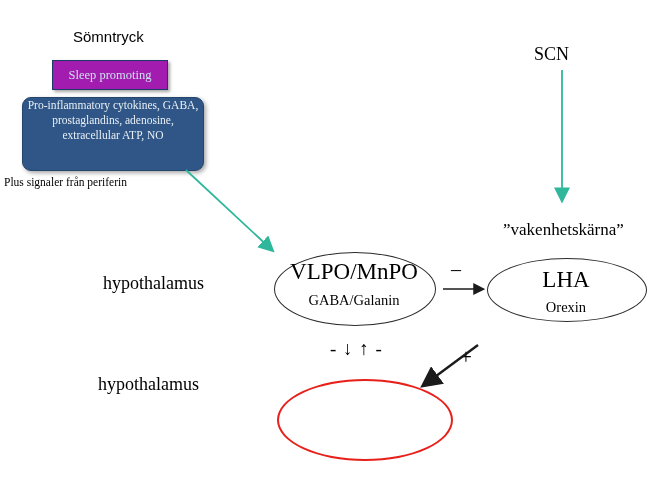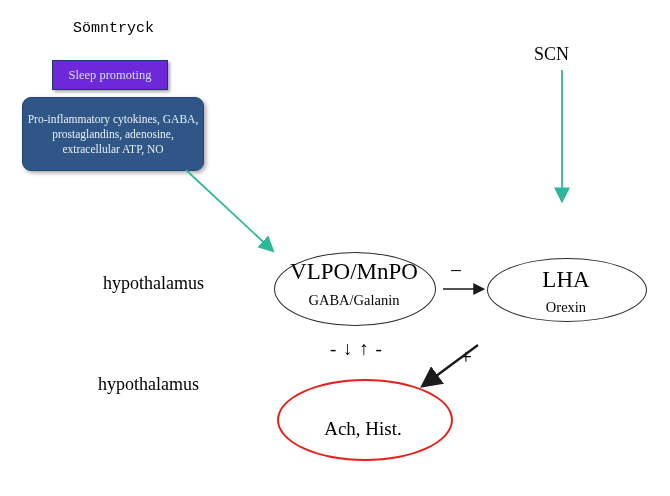--- a/index.html
+++ b/index.html
@@ -17,33 +17,33 @@
   #canvas {
     position: relative;
     width: 670px;
     height: 496px;
   }
   .abs { position: absolute; }
 
   
   #sleep-pressure-label {
     left: 73px;
-    top: 20px;
+    top: 28px;
     font-size: 15px;
-    font-family: Liberation Mono, monospace;
+    font-family: Liberation Sans, sans-serif;
     color: #000;
     white-space: nowrap;
     text-align: right;
   }
   #sleep-promoting-box {
     left: 52px;
     top: 60px;
     width: 114px;
     height: 28px;
-    background: #6d28d9;
+    background: #a21caf;
     border: 1px solid #1b3a68;
     box-shadow: 2px 2px 3px rgba(0,0,0,0.35);
     display: flex;
     align-items: center;
     justify-content: center;
   }
   #sleep-promoting-box .txt {
     color: #cfe0f0;
     font-size: 12.5px;
     font-family: "Liberation Serif", serif;
@@ -52,21 +52,21 @@
   #cytokines-box {
     left: 22px;
     top: 97px;
     width: 180px;
     height: 72px;
     background: #2f5686;
     border: 1px solid #24456c;
     border-radius: 9px;
     box-shadow: 2px 2px 4px rgba(0,0,0,0.35);
     display: flex;
-    align-items: center;
+    align-items: flex-start;
     justify-content: center;
     text-align: center;
   }
   #cytokines-box .txt {
     color: #e8eff6;
     font-size: 11.5px;
     line-height: 15px;
     font-family: "Liberation Serif", serif;
     padding: 0 4px;
   }
@@ -231,40 +231,41 @@
   <div class="abs" id="sleep-pressure-label">Sömntryck</div>
 
   <div class="abs" id="sleep-promoting-box">
     <span class="txt">Sleep promoting</span>
   </div>
 
   <div class="abs" id="cytokines-box">
     <span class="txt">Pro-inflammatory cytokines, GABA, prostaglandins, adenosine, extracellular ATP, NO</span>
   </div>
 
+  <div class="abs" id="periphery-label">Plus signaler från periferin</div>
 
   <div class="abs" id="scn-label">SCN</div>
 
+  <div class="abs" id="wake-nucleus-caption">”vakenhetskärna”</div>
 
   <div class="abs" id="hypothalamus-label">hypothalamus</div>
 
   <div class="abs" id="region-label-block">
     <div>hypothalamus</div>
   </div>
 
   <div class="abs" id="vlpo-ellipse"></div>
   <div class="abs" id="vlpo-title">VLPO/MnPO</div>
   <div class="abs" id="vlpo-sub">GABA/Galanin</div>
 
   <div class="abs" id="lha-ellipse"></div>
   <div class="abs" id="lha-title">LHA</div>
   <div class="abs" id="lha-sub">Orexin</div>
 
   <div class="abs" id="na-ellipse"></div>
-  <div class="abs" id="na-line2">Ach, Hist.</div>
 
   <div class="abs" id="minus-vlpo-lha">–</div>
   <div class="abs" id="plus-lha-na">+</div>
   <div class="abs" id="mutual-inhibition">- ↓ ↑ -</div>
 
   <svg class="abs" id="overlay" viewBox="0 0 670 496">
     <defs>
       <marker id="greenhead" markerWidth="9" markerHeight="9" refX="7" refY="4.5" orient="auto">
         <path d="M0,0 L9,4.5 L0,9 z" fill="#2fb79b"></path>
       </marker>

